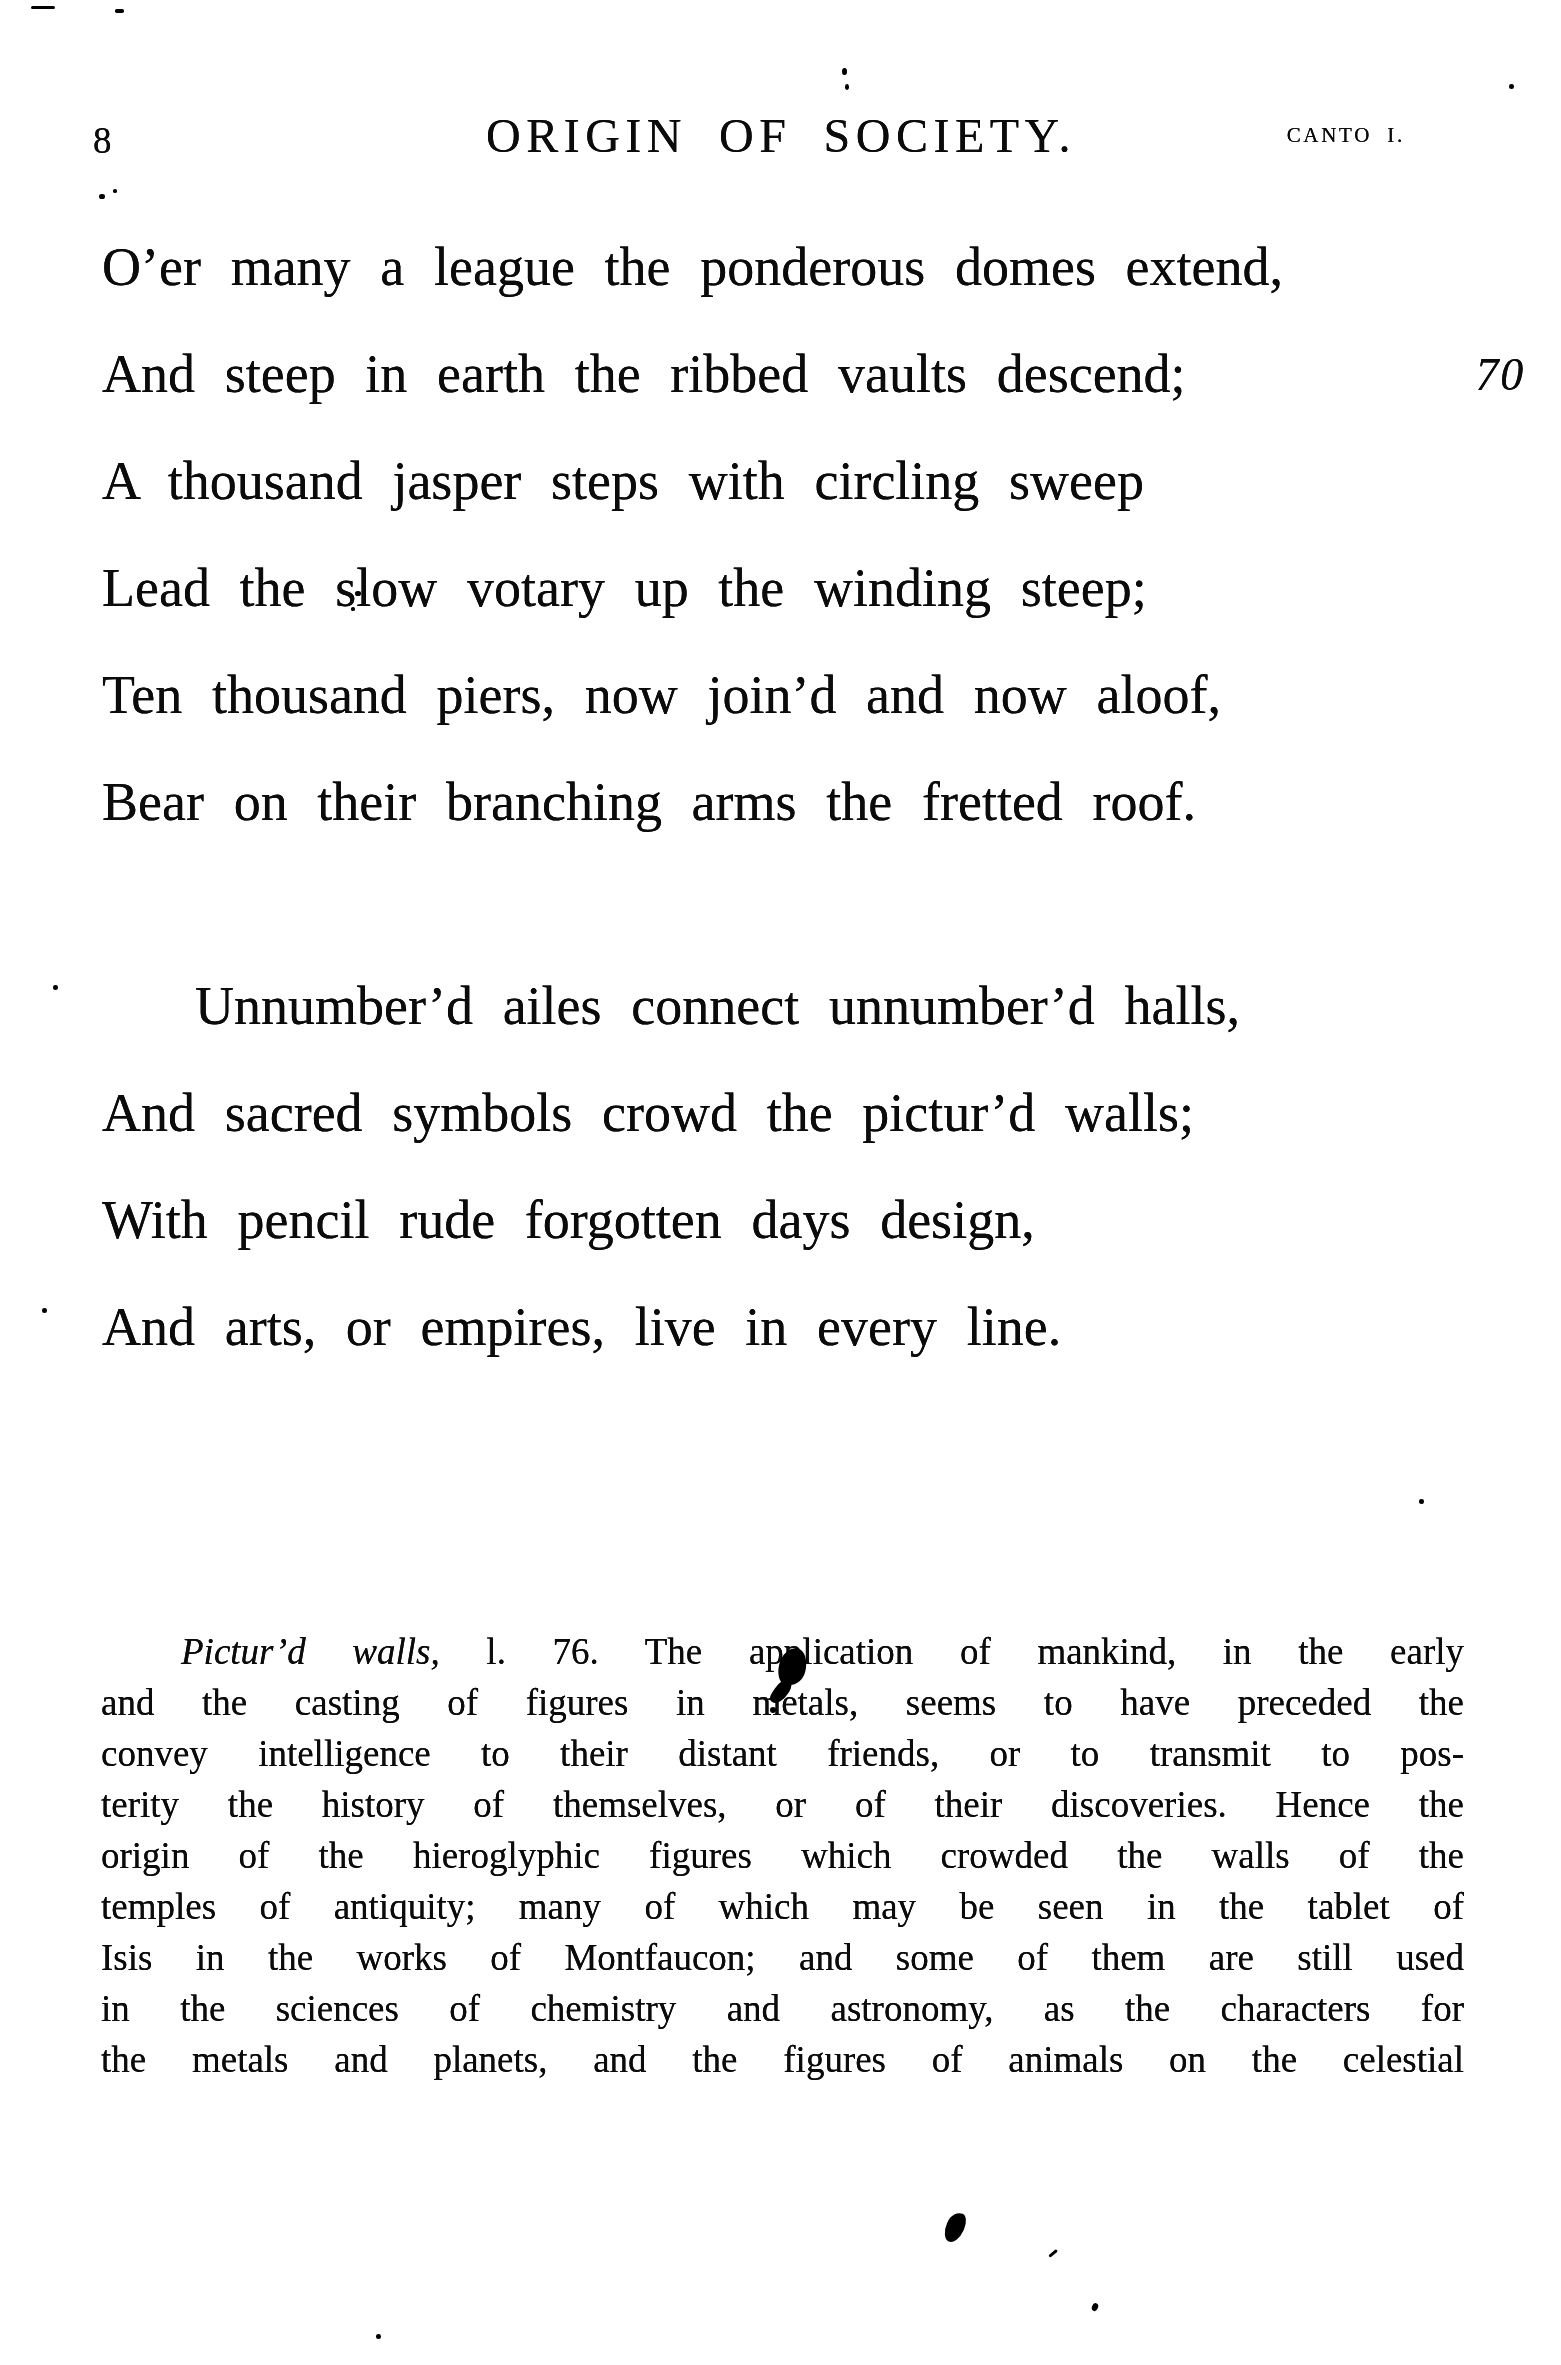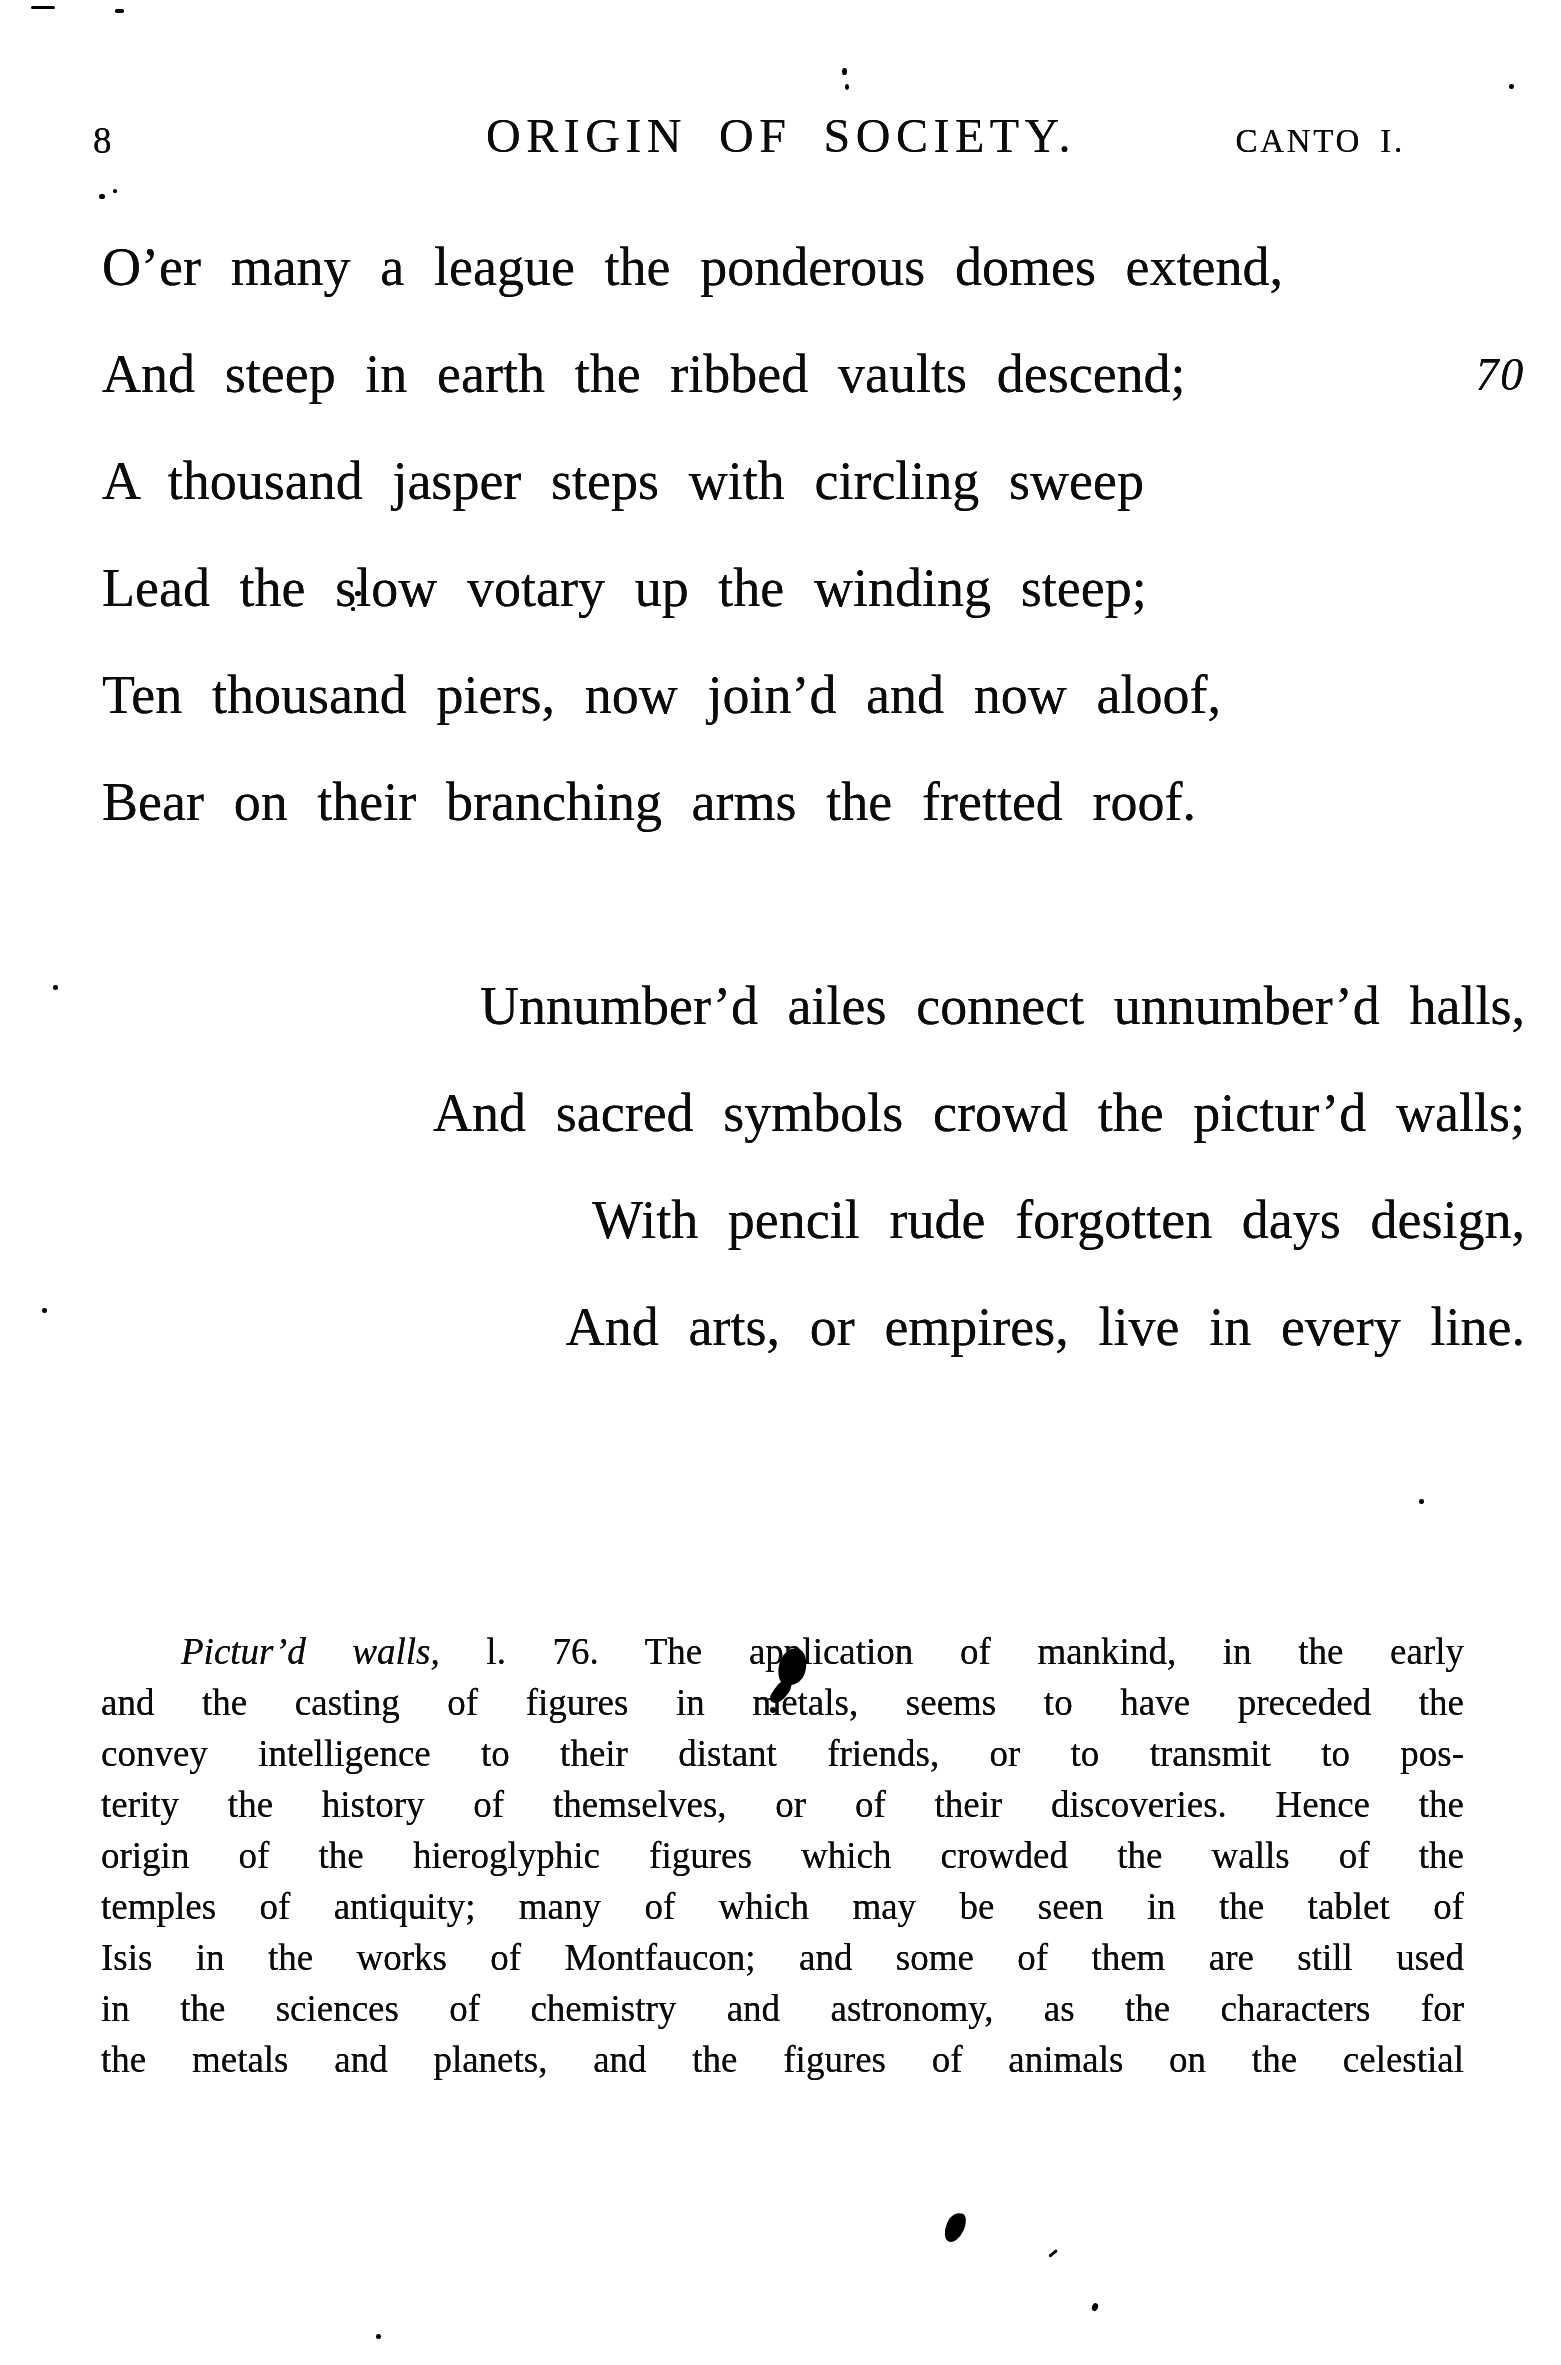--- a/index.html
+++ b/index.html
@@ -23,36 +23,36 @@
     font-size: 37px;
   }
   .header-title {
     position: absolute; left: 50%; top: 108px;
     transform: translateX(-50%);
     font-size: 48px; letter-spacing: 5.5px; word-spacing: 14.6px;
     white-space: nowrap;
   }
   .header-canto {
     position: absolute; right: 157px; top: 123px;
-    font-size: 33px; letter-spacing: 2.7px; word-spacing: 7.3px;
+    font-size: 21px; letter-spacing: 2.7px; word-spacing: 7.3px;
     white-space: nowrap;
   }
 
   
   .poem {
     position: absolute; left: 102px; top: 214px; width: 1423px;
   }
   .poem-line {
     position: relative;
     height: 107px; line-height: 107px;
     font-size: 54px;
     word-spacing: 0.30em;
     white-space: nowrap;
   }
-  .stanza-2 { margin-top: 97px; text-align: right; }
+  .stanza-2 { margin-top: 97px; }
   .poem-line.indented { padding-left: 93px; }
   .line-no {
     position: absolute; right: 0; top: 0;
     height: 107px; line-height: 107px;
     font-style: italic; font-size: 46px;
     letter-spacing: 1.8px;
   }
 
   
   .footnote {

